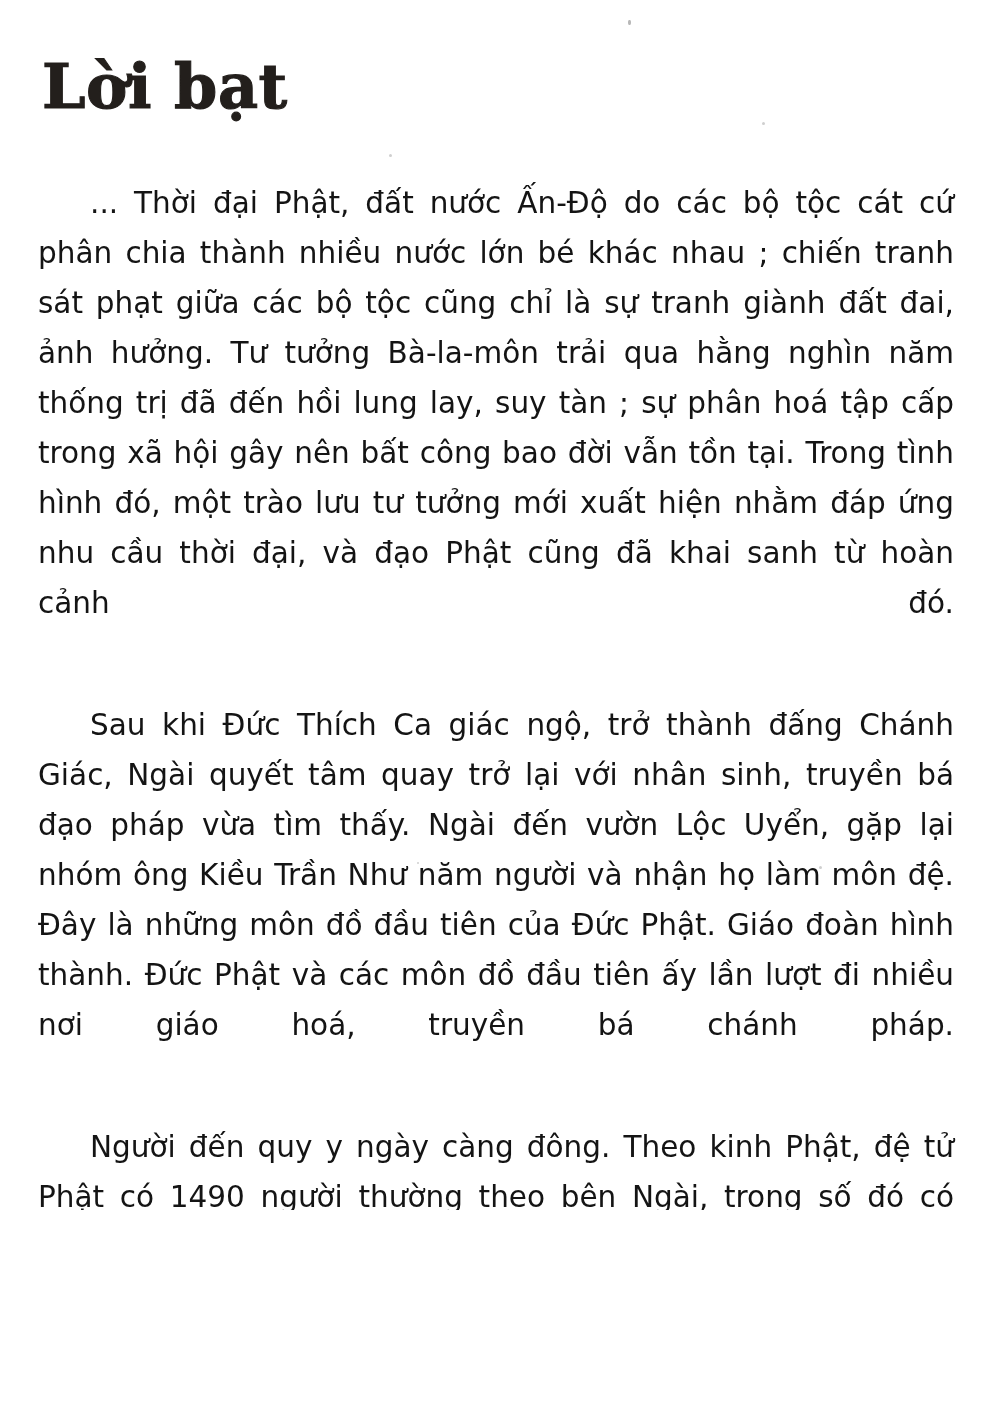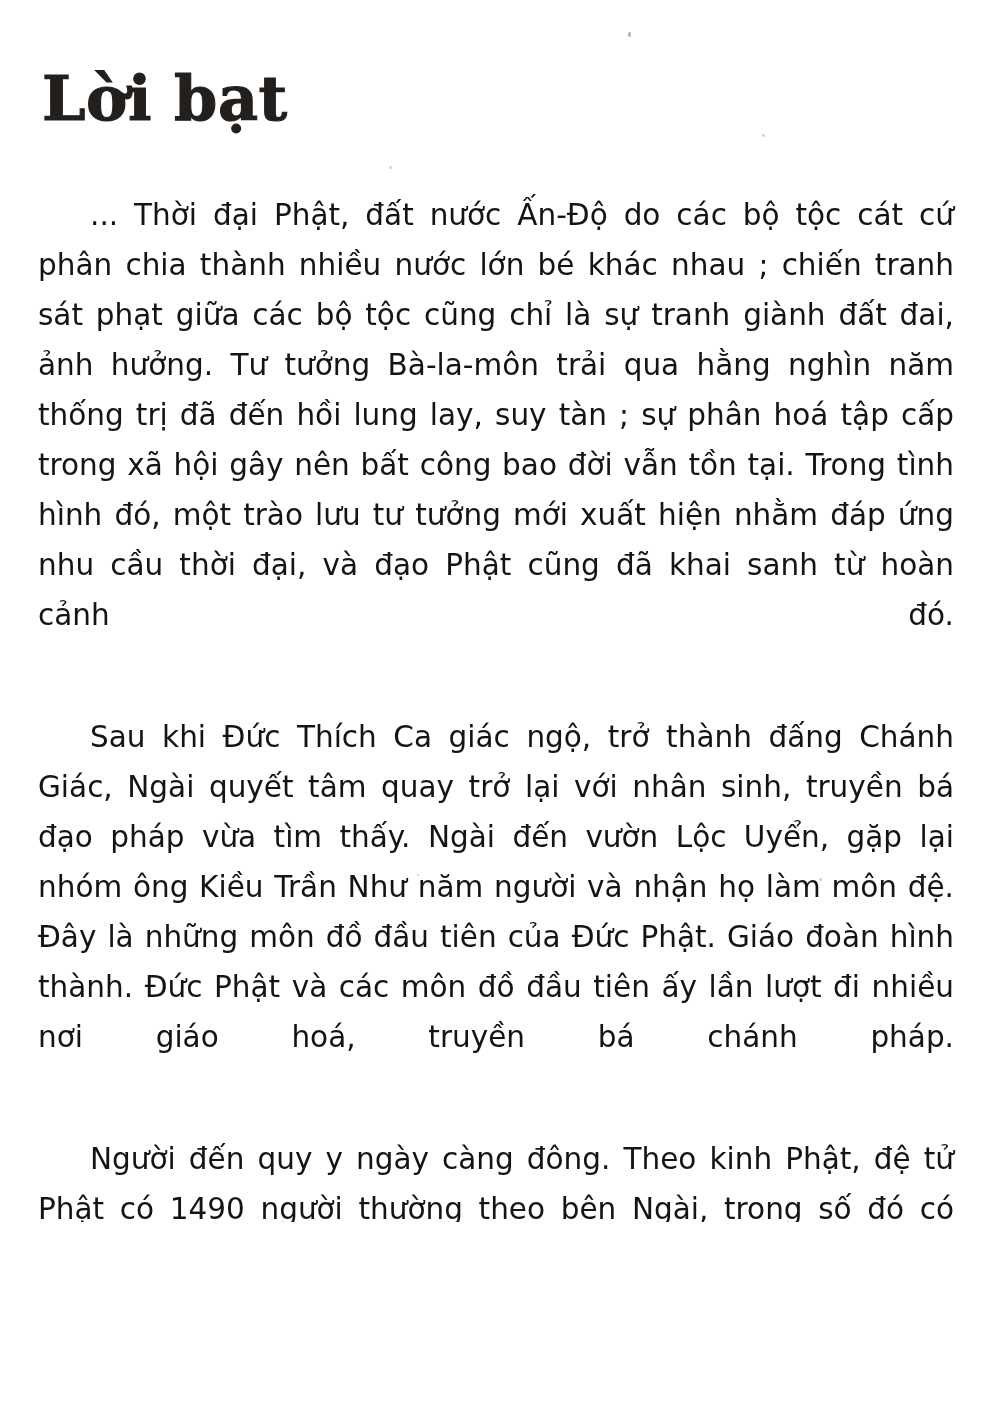--- a/index.html
+++ b/index.html
@@ -6,21 +6,21 @@
   html, body {
     margin: 0;
     padding: 0;
     background: #ffffff;
   }
 
   .page {
     position: relative;
     width: 992px;
     height: 1210px;
-    margin: 12px auto;
+    margin: 0 auto;
     background: #ffffff;
     overflow: hidden;
     box-sizing: border-box;
   }
 
   
   .speck {
     position: absolute;
     background: #cfcfcf;
     border-radius: 50%;

